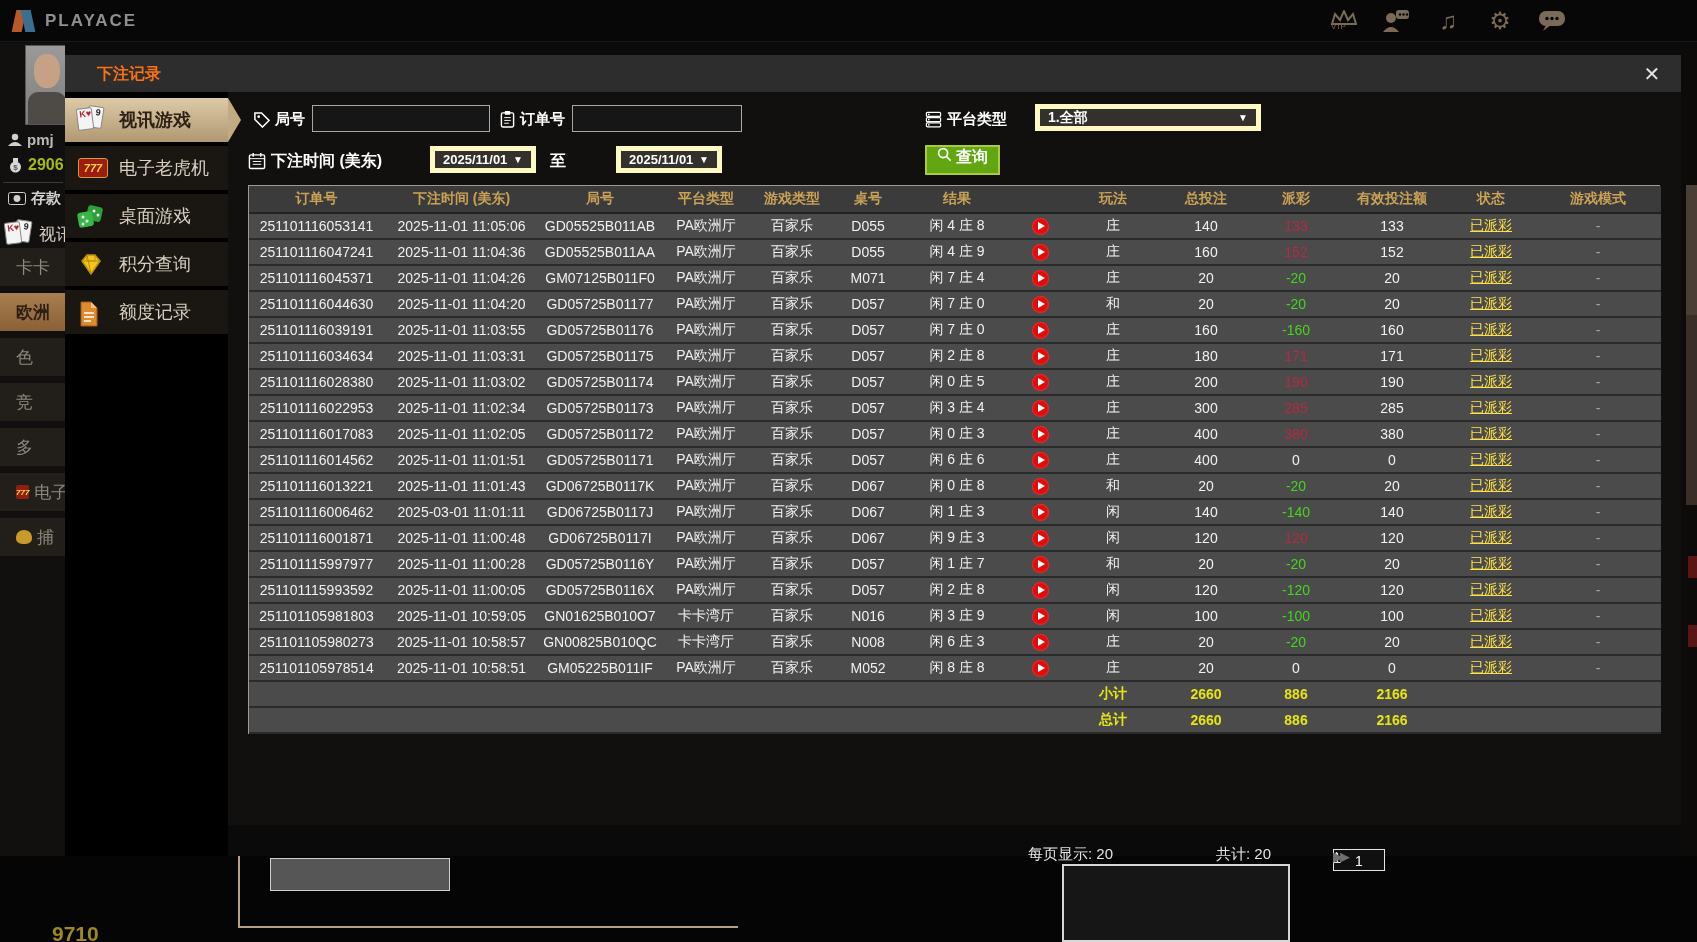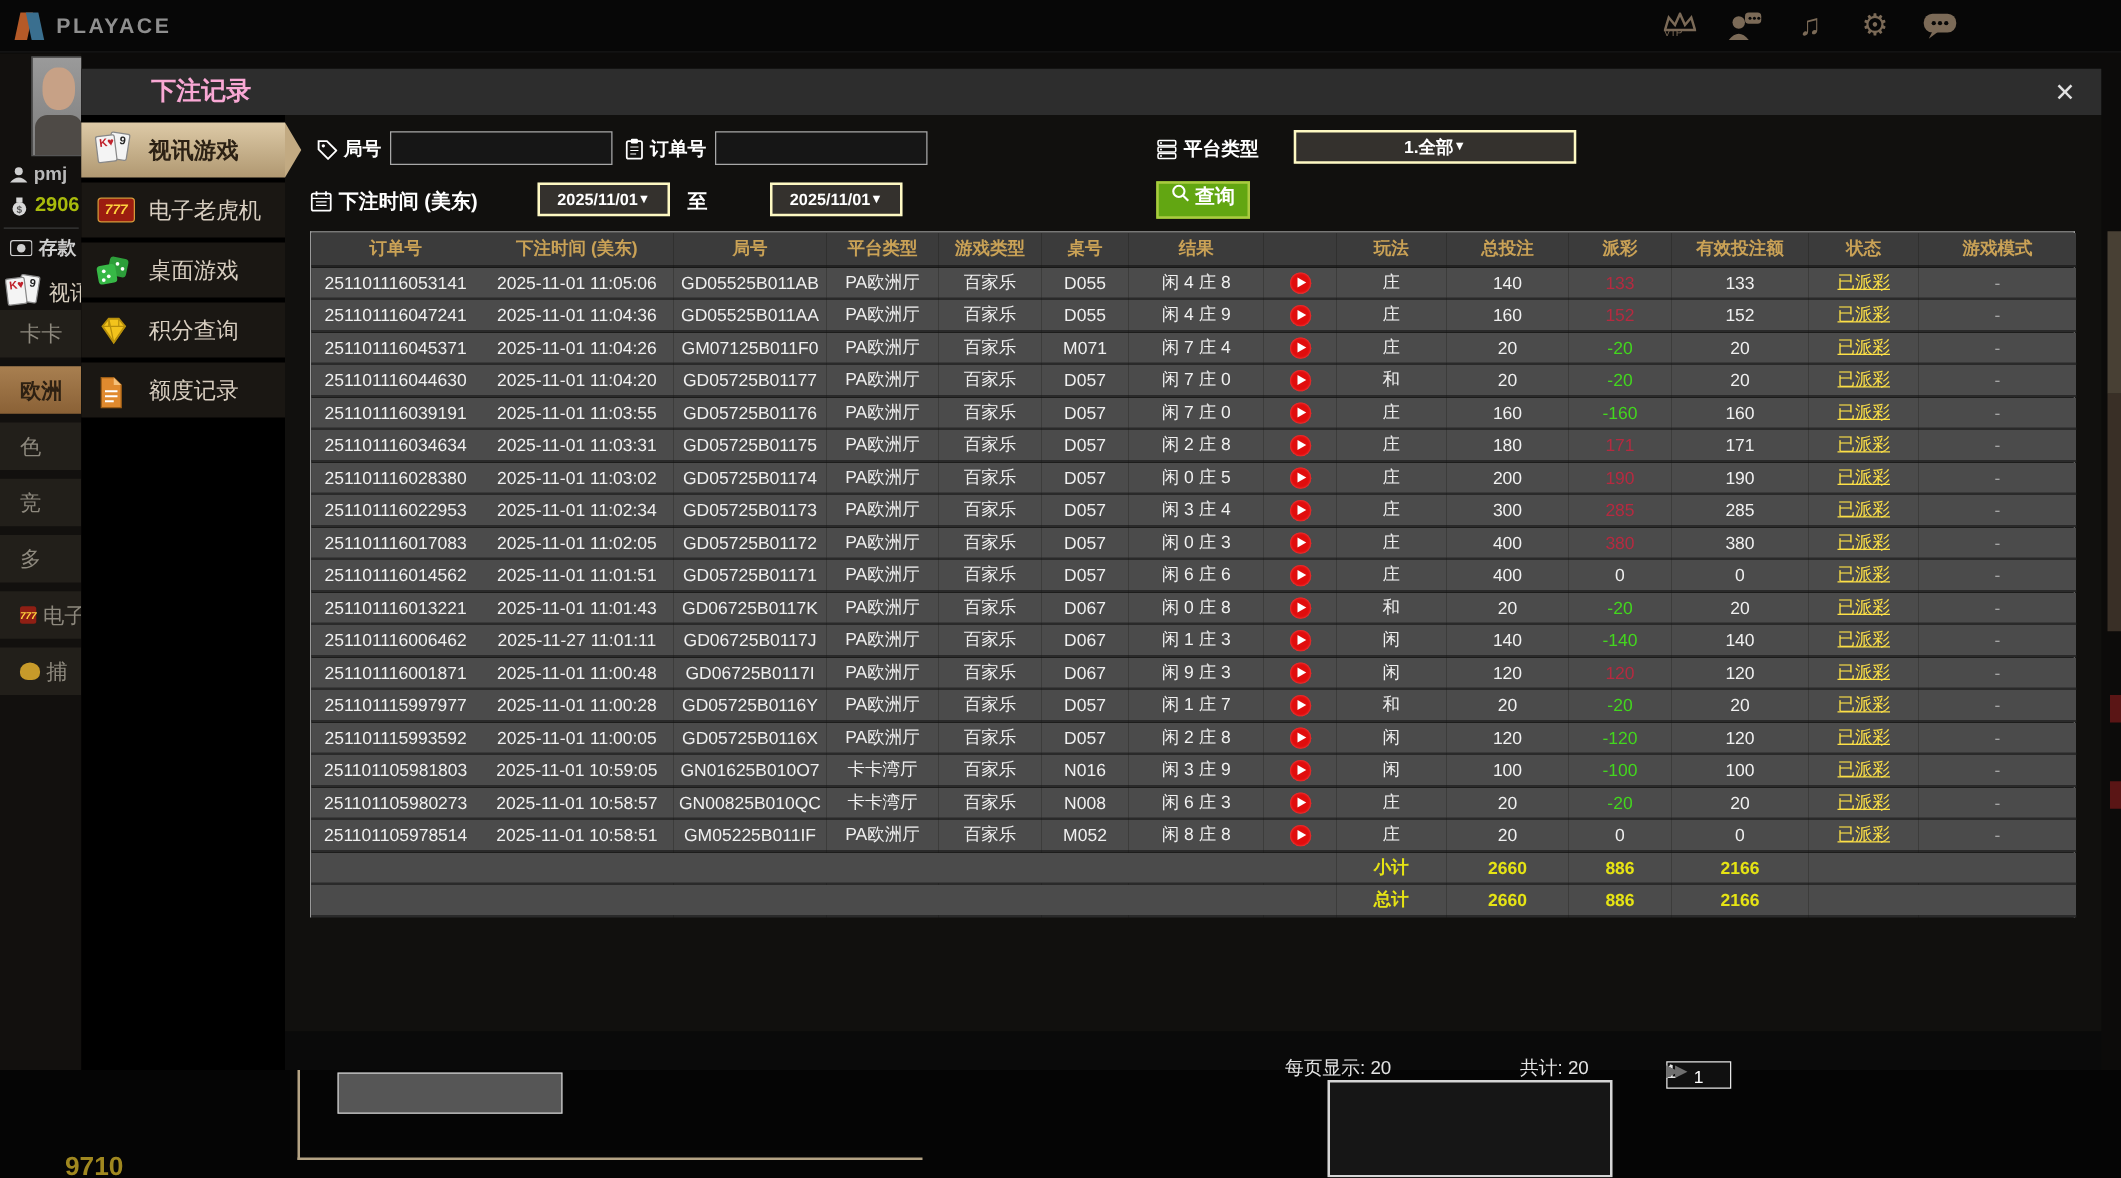--- a/index.html
+++ b/index.html
@@ -48,21 +48,21 @@
   .frag-whitebox{position:absolute;left:1062px;top:8px;width:228px;height:78px;background:#161616;border:2px solid #d6d6d6;}
   .frag-num{position:absolute;left:52px;top:66px;color:#a08820;font-size:21px;font-weight:bold;}
   .rsliver1{position:absolute;left:1686px;top:185px;width:11px;height:130px;background:#484034;}
   .rsliver2{position:absolute;left:1686px;top:315px;width:11px;height:190px;background:#392f26;}
   .rsliver3{position:absolute;left:1688px;top:556px;width:9px;height:22px;background:#5a1515;}
   .rsliver4{position:absolute;left:1688px;top:625px;width:9px;height:22px;background:#5a1515;}
 
   
   .modal{position:absolute;left:65px;top:55px;width:1616px;height:801px;background:#121110;z-index:10;}
   .modal-header{height:37px;background:#2d2d2d;position:relative;}
-  .modal-title{position:absolute;left:56px;top:0;line-height:37px;color:#f9a8d4;font-size:20px;font-weight:bold;}
+  .modal-title{position:absolute;left:32px;top:0;line-height:37px;color:#f97316;font-size:16px;font-weight:bold;}
   .modal-close{position:absolute;right:16px;top:6px;width:26px;height:26px;color:#e2e2e2;font-size:20px;
                display:flex;align-items:center;justify-content:center;cursor:pointer;}
   .modal-body{display:flex;height:764px;}
 
   
   .tabs-col{width:163px;background:#000;padding-top:6px;}
   .tab{height:44px;margin-bottom:4px;display:flex;align-items:center;gap:9px;padding-left:11px;
        background:#1a1713;color:#d8cec0;font-size:18px;position:relative;cursor:pointer;}
   .tab.selected{background:linear-gradient(#ddcaa7,#b09871);color:#2c2114;font-weight:bold;}
   .tab.selected::after{content:'';position:absolute;right:-13px;top:50%;transform:translateY(-50%);
@@ -75,22 +75,22 @@
   .slot777{width:30px;height:20px;margin:5px 0 0 2px;background:#9c1d10;border:1px solid #d49a3a;border-radius:3px;
        color:#ffd23e;font-size:11px;font-weight:bold;font-style:italic;display:flex;align-items:center;justify-content:center;}
   .tab-icon svg{display:block;margin-top:3px;}
 
   
   .content{flex:1;position:relative;background:#11100e;}
   .flabel{position:absolute;display:flex;align-items:center;gap:5px;color:#fff;font-size:15px;font-weight:bold;height:28px;}
   .flabel svg{flex:0 0 auto;}
   .finput{position:absolute;height:27px;background:#161616;border:1px solid #a8a8a8;color:#ddd;
           font-size:14px;padding:0 6px;font-family:"Liberation Sans",sans-serif;}
-  .fselect{position:absolute;height:27px;background:#34312d;border:2px solid #fef9c3;color:#fff;font-size:14px;
-           font-weight:bold;display:flex;align-items:center;justify-content:center;padding:0 8px;cursor:pointer;}
+  .fselect{position:absolute;height:27px;background:#34312d;border:5px solid #fef9c3;color:#fff;font-size:14px;
+           font-weight:bold;display:flex;align-items:center;justify-content:space-between;padding:0 8px;cursor:pointer;}
   .fselect .arr{font-size:10px;color:#fff;}
   .btn-query{position:absolute;height:30px;background:#62a612;border:2px solid #aacb40;color:#fff;font-size:16px;
              font-weight:bold;display:flex;align-items:flex-start;gap:4px;padding:0 10px;cursor:pointer;}
 
   
   .tbl-wrap{position:absolute;left:20px;top:93px;width:1412px;border:1px solid #9a9a9a;border-bottom:none;}
   table{border-collapse:collapse;table-layout:fixed;width:1410px;}
   th{background:#3b3b3b;color:#caa256;font-size:14px;font-weight:bold;height:27px;border-bottom:2px solid #222;
      overflow:hidden;white-space:nowrap;}
   td{background:#4b4b4b;color:#f0f0f0;font-size:14px;text-align:center;height:26px;border-bottom:2px solid #2a2a2a;
@@ -570,21 +570,21 @@
     <td><span class="play-btn"></span></td>
     <td>和</td>
     <td>20</td>
     <td class="pay-neg">-20</td>
     <td>20</td>
     <td class="status-green">已派彩</td>
     <td class="mode-dash">-</td>
   </tr>
                 <tr>
     <td>251101116006462</td>
-    <td>2025-11-27 11:01:11</td>
+    <td>2025-03-01 11:01:11</td>
     <td>GD06725B0117J</td>
     <td>PA欧洲厅</td>
     <td>百家乐</td>
     <td>D067</td>
     <td>闲 1 庄 3</td>
     <td><span class="play-btn"></span></td>
     <td>闲</td>
     <td>140</td>
     <td class="pay-neg">-140</td>
     <td>140</td>

